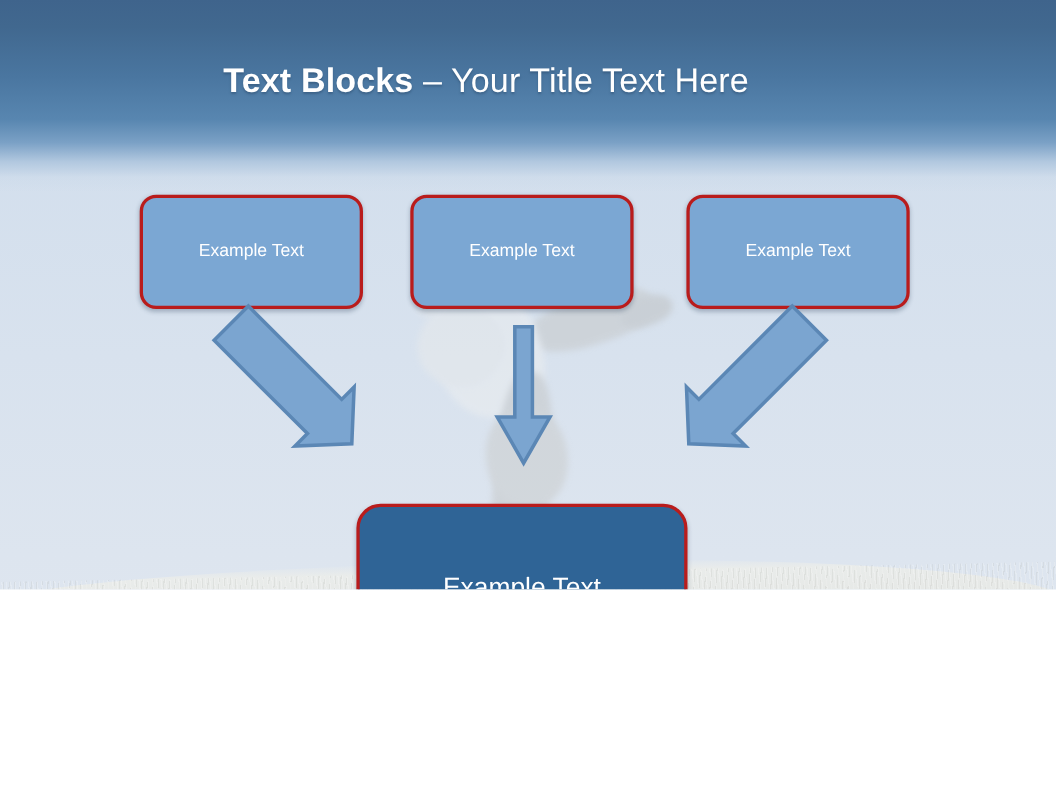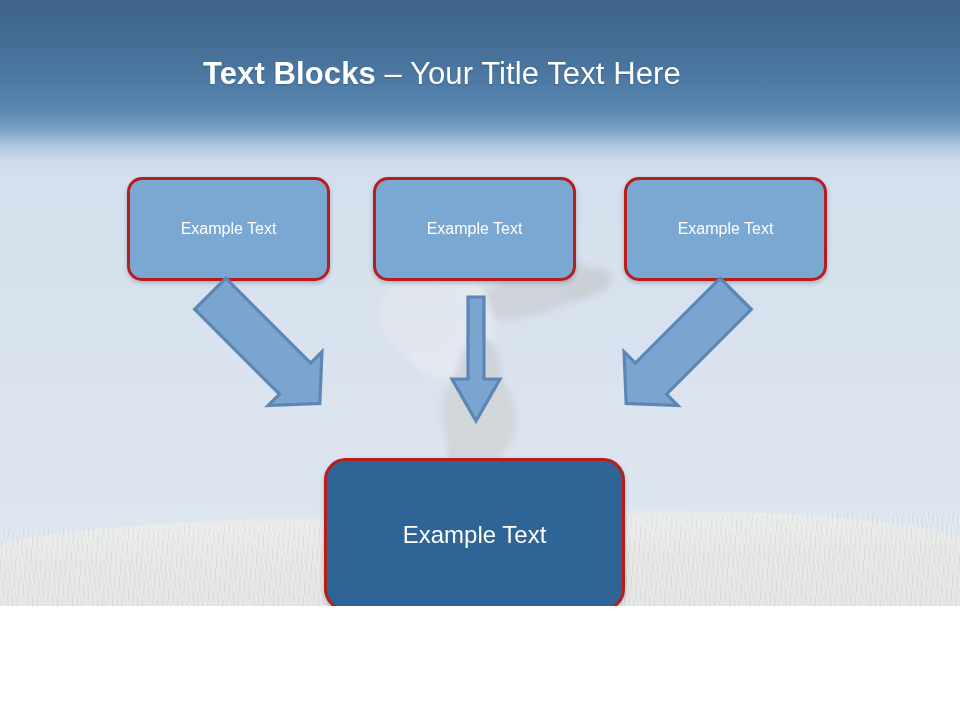--- a/index.html
+++ b/index.html
@@ -7,21 +7,21 @@
     padding: 0;
     background: #ffffff;
   }
   body {
     font-family: "Liberation Sans", sans-serif;
   }
 
   #slide {
     position: relative;
     width: 960px;
-    height: 606px;
+    height: 536px;
     overflow: hidden;
     background: #dfe6ef;
   }
 
   
 
   
   .bg-sky {
     position: absolute;
     left: 0; top: 0;

